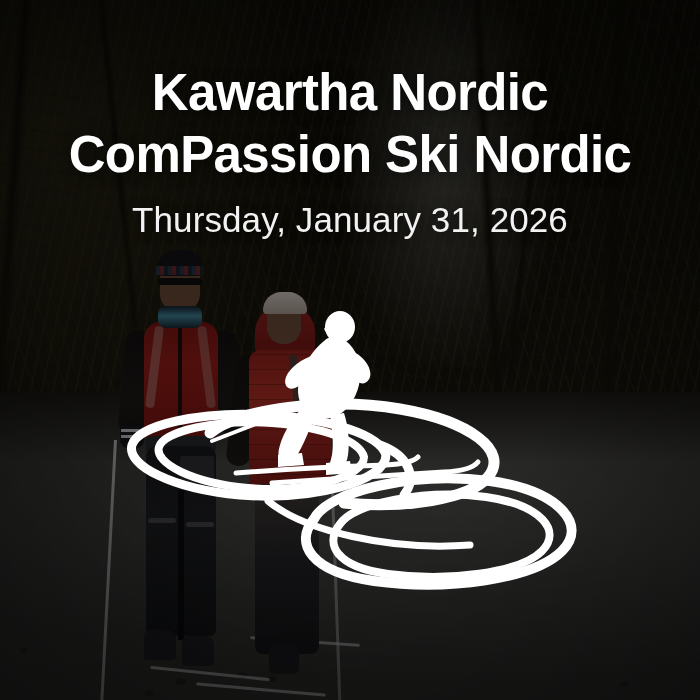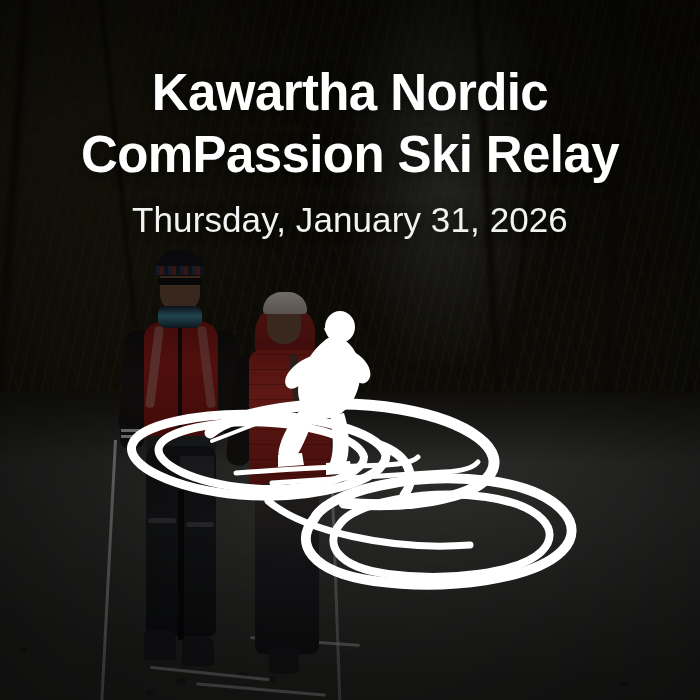--- a/index.html
+++ b/index.html
@@ -358,21 +358,21 @@
       <div class="legs"></div>
       <div class="boot"></div>
     </div>
 
     <div class="scrim"></div>
     <div class="vignette"></div>
   </div>
 
   <div class="text-block">
     <span class="title-line">Kawartha Nordic</span>
-    <span class="title-line">ComPassion Ski Relay</span>
+    <span class="title-line">ComPassion Ski Nordic</span>
     <span class="subtitle">Thursday, January 31, 2026</span>
   </div>
 
   <div class="logo-mark">
     <svg viewBox="0 0 470 300" xmlns="http://www.w3.org/2000/svg" aria-hidden="true">
 
       <g fill="none" stroke="#ffffff" stroke-linecap="round">
 
         <path d="M 268 150
                  C 268 176, 196 196, 122 190

